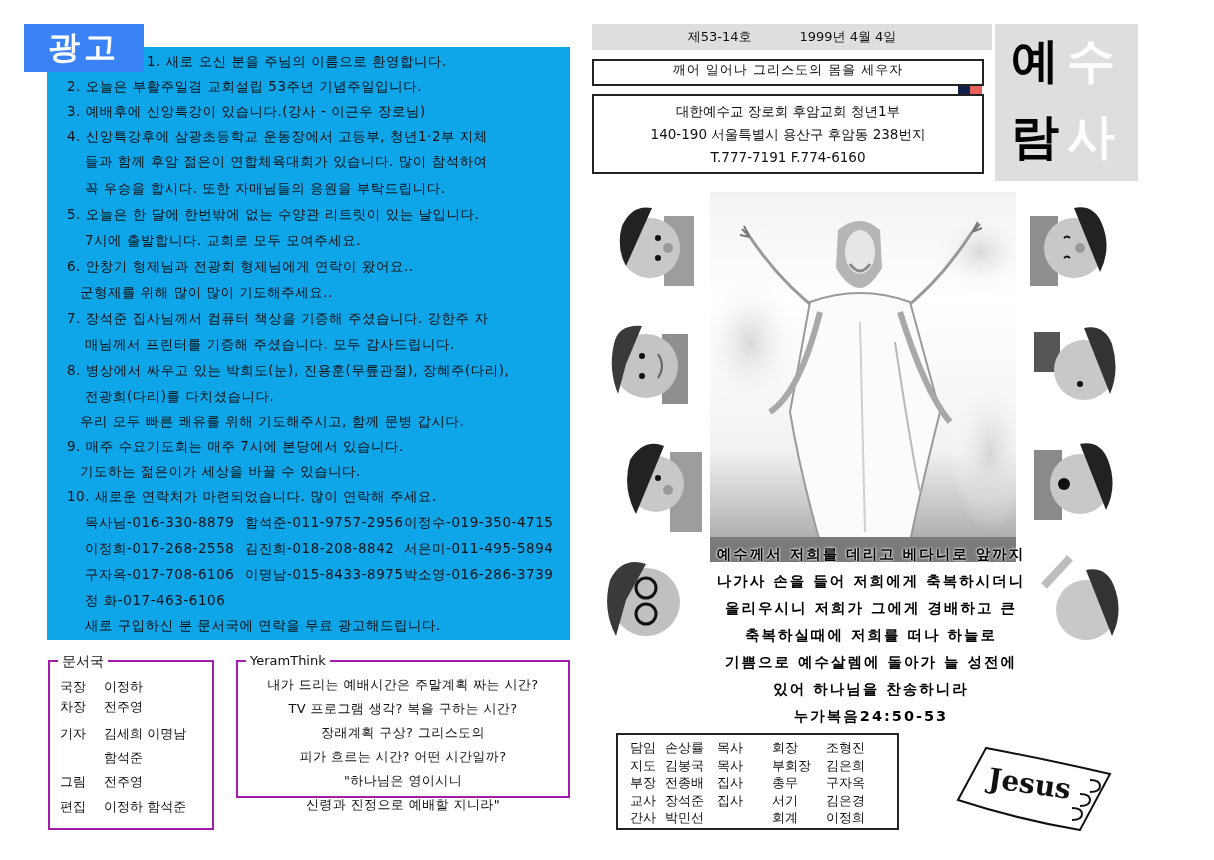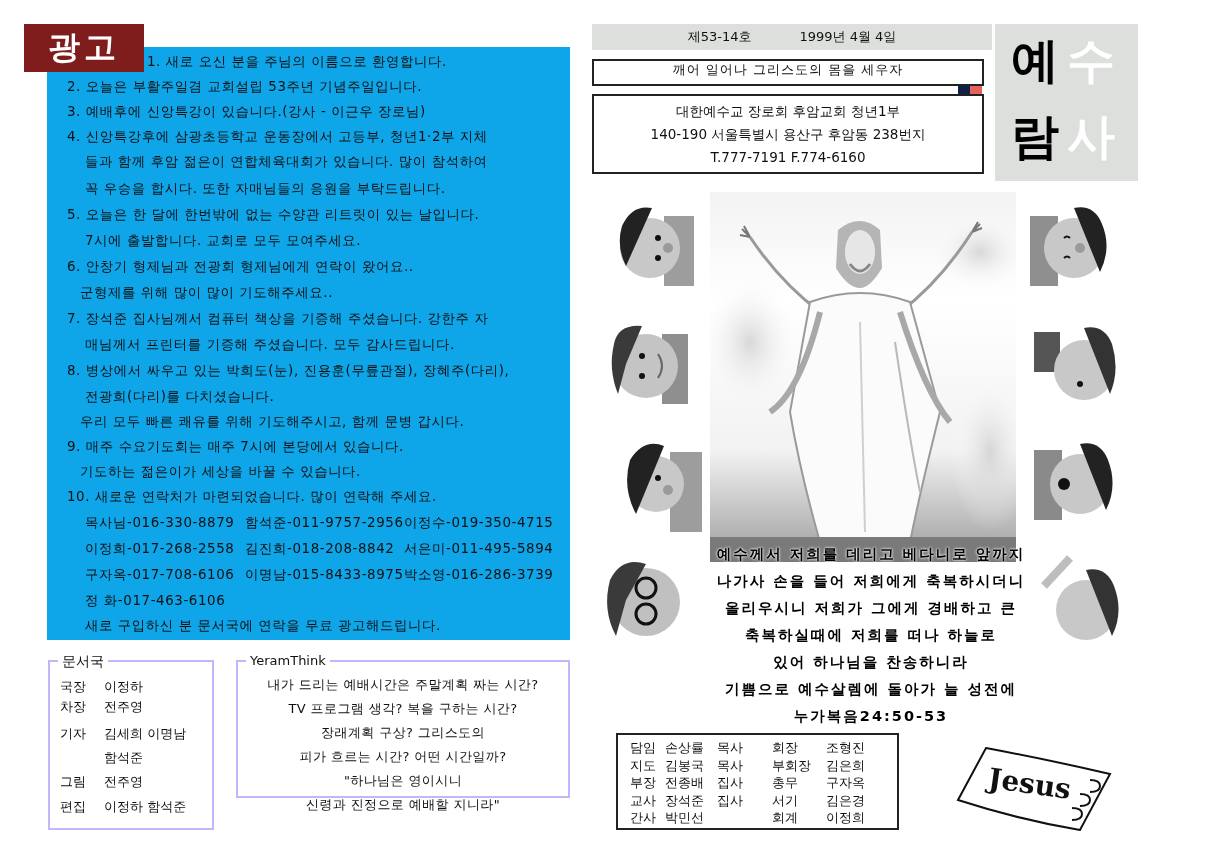--- a/index.html
+++ b/index.html
@@ -6,33 +6,33 @@
   html, body { width: 1214px; height: 860px; background: #ffffff; overflow: hidden; }
   body { position: relative; font-family: "DejaVu Sans", sans-serif; color: #111; }
 
   
   .ad-panel {
     position: absolute; left: 47px; top: 47px; width: 523px; height: 593px;
     background: #0ea5e9;
   }
   .ad-tag {
     position: absolute; left: 24px; top: 24px; width: 120px; height: 48px;
-    background: #7f1d1d; color: #fff; font-weight: bold; font-size: 32px;
+    background: #3b82f6; color: #fff; font-weight: bold; font-size: 32px;
     display: flex; align-items: center; justify-content: center; letter-spacing: 4px;
     z-index: 2;
   }
   .ad-lines { position: absolute; left: 0; top: 0; width: 100%; }
   .ad-line {
     position: absolute; font-size: 13.4px; white-space: nowrap; letter-spacing: 0.6px;
     color: #111;
   }
 
   
   .fieldset-box {
-    position: absolute; border: 2px solid #c4b5fd; border-left-width: 2px;
+    position: absolute; border: 2px solid #a21caf; border-left-width: 2px;
   }
   .fieldset-legend {
     position: absolute; top: -10px; left: 8px; background: #fff; padding: 0 4px;
     font-size: 14px; line-height: 18px;
   }
   .staff-row { position: absolute; left: 10px; font-size: 13px; white-space: nowrap; }
   .staff-role { display: inline-block; width: 44px; }
   .staff-names { display: inline-block; }
   .think-line {
     position: absolute; left: 0; width: 100%; text-align: center;
@@ -269,22 +269,22 @@
   <circle cx="46" cy="60" r="30" fill="#c8c8c8"></circle>
   <path d="M74 36 Q66 16 46 20 L72 86 Q84 62 74 36" fill="#333"></path>
   <path d="M4 36 L30 8" stroke="#bdbdbd" stroke-width="8"></path>
 </svg>
 
 <div class="verse">
   <div class="verse-line">예수께서 저희를 데리고 베다니로 앞까지</div>
   <div class="verse-line">나가사 손을 들어 저희에게 축복하시더니</div>
   <div class="verse-line">올리우시니 저희가 그에게 경배하고 큰</div>
   <div class="verse-line">축복하실때에 저희를 떠나 하늘로</div>
+  <div class="verse-line">기쁨으로 예수살렘에 돌아가 늘 성전에</div>
   <div class="verse-line">있어 하나님을 찬송하니라</div>
-  <div class="verse-line">기쁨으로 예수살렘에 돌아가 늘 성전에</div>
   <div class="verse-line">누가복음24:50-53</div>
 </div>
 
 <div class="leaders-box">
   <div class="leader-row">
     <span class="lc1">담임</span>
       <span class="lc2">손상률</span>
       <span class="lc3">목사</span>
       <span class="lc4">회장</span>
       <span class="lc5">조형진</span>

